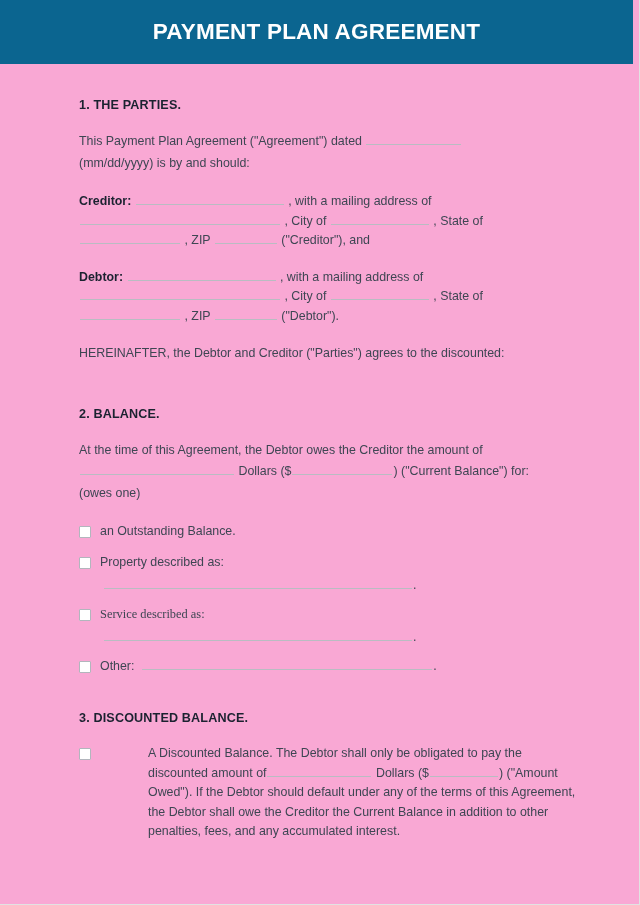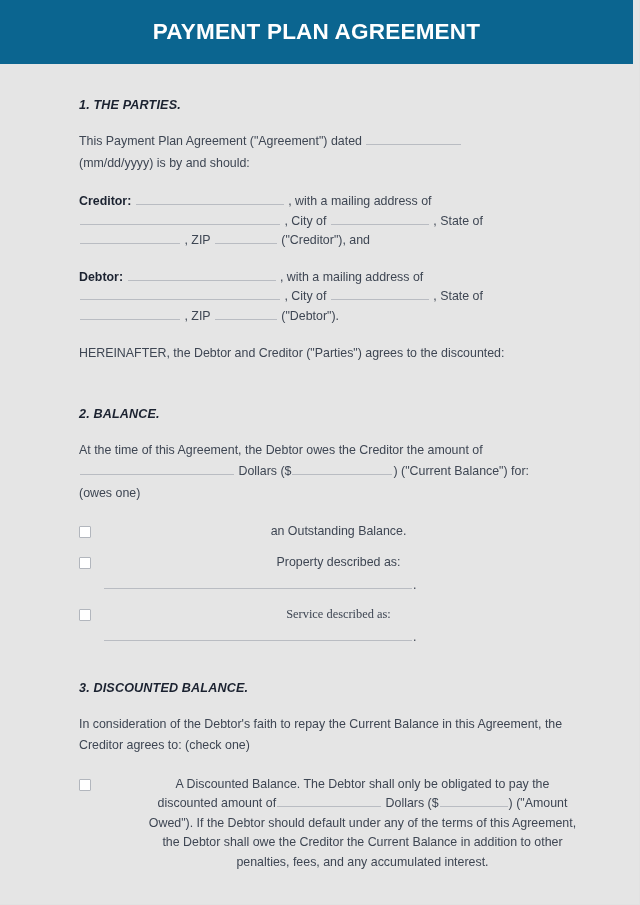--- a/index.html
+++ b/index.html
@@ -10,21 +10,21 @@
   body {
     width: 640px;
     height: 905px;
     font-family: "Liberation Sans", sans-serif;
     overflow: hidden;
   }
   .page {
     position: relative;
     width: 640px;
     height: 905px;
-    background: #e5e5e5;
+    background: #f9a8d4;
     box-sizing: border-box;
     border-right: 1px solid #e2e2e2;
     border-bottom: 1px solid #e2e2e2;
   }
   .header-bar {
     position: absolute;
     top: 0;
     left: 0;
     width: 633px;
     height: 64px;
@@ -48,21 +48,20 @@
     width: 633px;
     padding: 34px 56px 0 79px;
     box-sizing: border-box;
   }
   .section-heading {
     font-size: 12.6px;
     font-weight: bold;
     color: #1b2230;
     letter-spacing: 0.15px;
     margin: 0 0 19px 0;
-    font-style: italic;
   }
   .para {
     font-size: 12.4px;
     color: #3e4653;
     line-height: 21.5px;
     margin: 0 0 18px 0;
   }
   .party-block {
     font-size: 12.4px;
     color: #3e4653;
@@ -114,21 +113,20 @@
     width: 10px;
     height: 10px;
     border: 1px solid #b2b6bd;
     background: #ffffff;
     margin-right: 9px;
     margin-top: 4px;
     border-radius: 1px;
   }
   .check-text {
     flex: 1 1 auto;
-    text-align: center;
   }
   .sub-line {
     margin: 4px 0 0 0;
     padding-left: 24px;
     font-size: 12.4px;
     color: #3e4653;
     line-height: 19.5px;
   }
   .para-block-gap {
     height: 9px;
@@ -221,28 +219,34 @@
           <span class="checkbox"></span>
           <span class="check-text">Service described as:</span>
         </div>
         <div class="sub-line">
           <span class="blank b-desc"></span><span>.</span>
         </div>
       </div>
 
       <div class="para-block-gap"></div>
 
+      <div class="check-row">
+        <span class="checkbox"></span>
+        <span class="check-text">
+          <span>Other:</span>
+          &nbsp;<span class="blank b-other"></span><span>.</span>
+        </span>
+      </div>
 
     </div>
 
     <div class="pre-heading-gap"></div>
 
     <div class="section-heading">3. DISCOUNTED BALANCE.</div>
 
-    <p class="para">In consideration of the Debtor's faith to repay the Current Balance in this Agreement, the Creditor agrees to: (check one)</p>
 
     <div class="check-list">
 
       <div class="check-row spaced">
         <span class="checkbox"></span>
         <span class="check-text">
           <span>A Discounted Balance. The Debtor shall only be obligated to pay the discounted amount of</span><span class="blank b-disc"></span>
           <span>Dollars ($</span><span class="blank b-discamt"></span><span>) ("Amount Owed"). If the Debtor should default under any of the terms of this Agreement, the Debtor shall owe the Creditor the Current Balance in addition to other penalties, fees, and any accumulated interest.</span>
         </span>
       </div>

